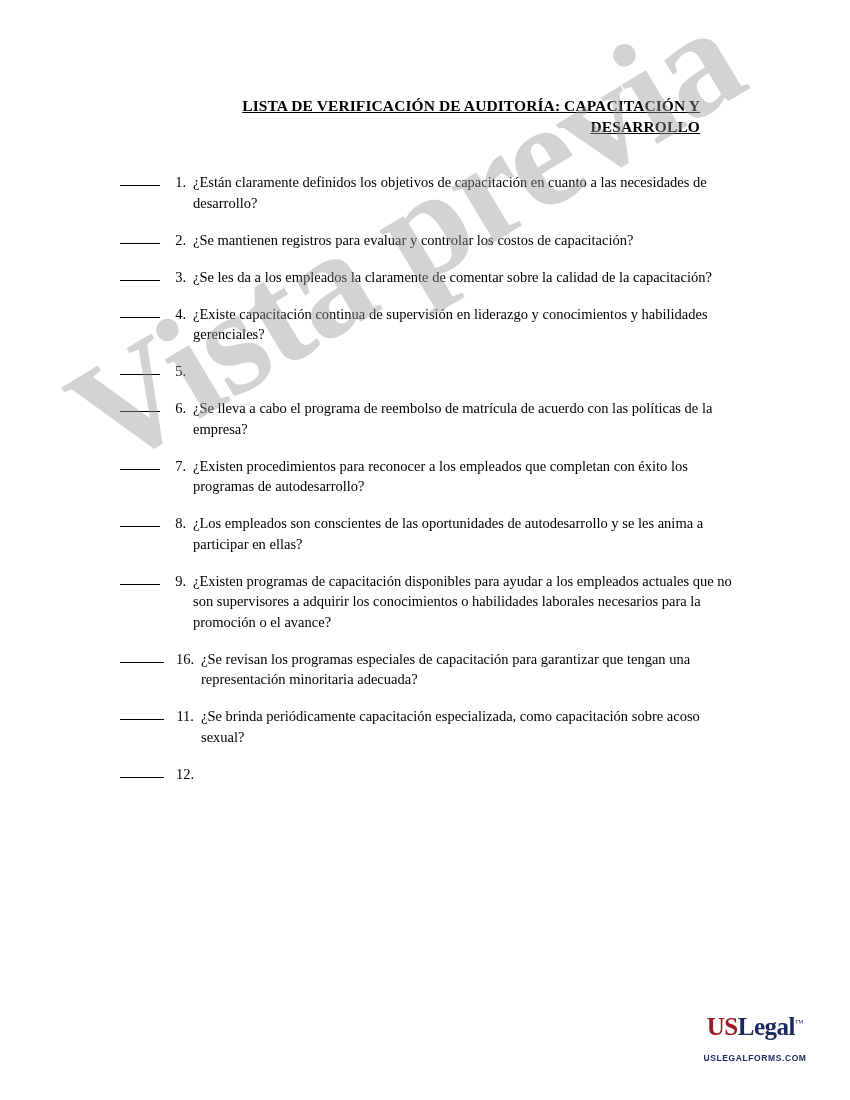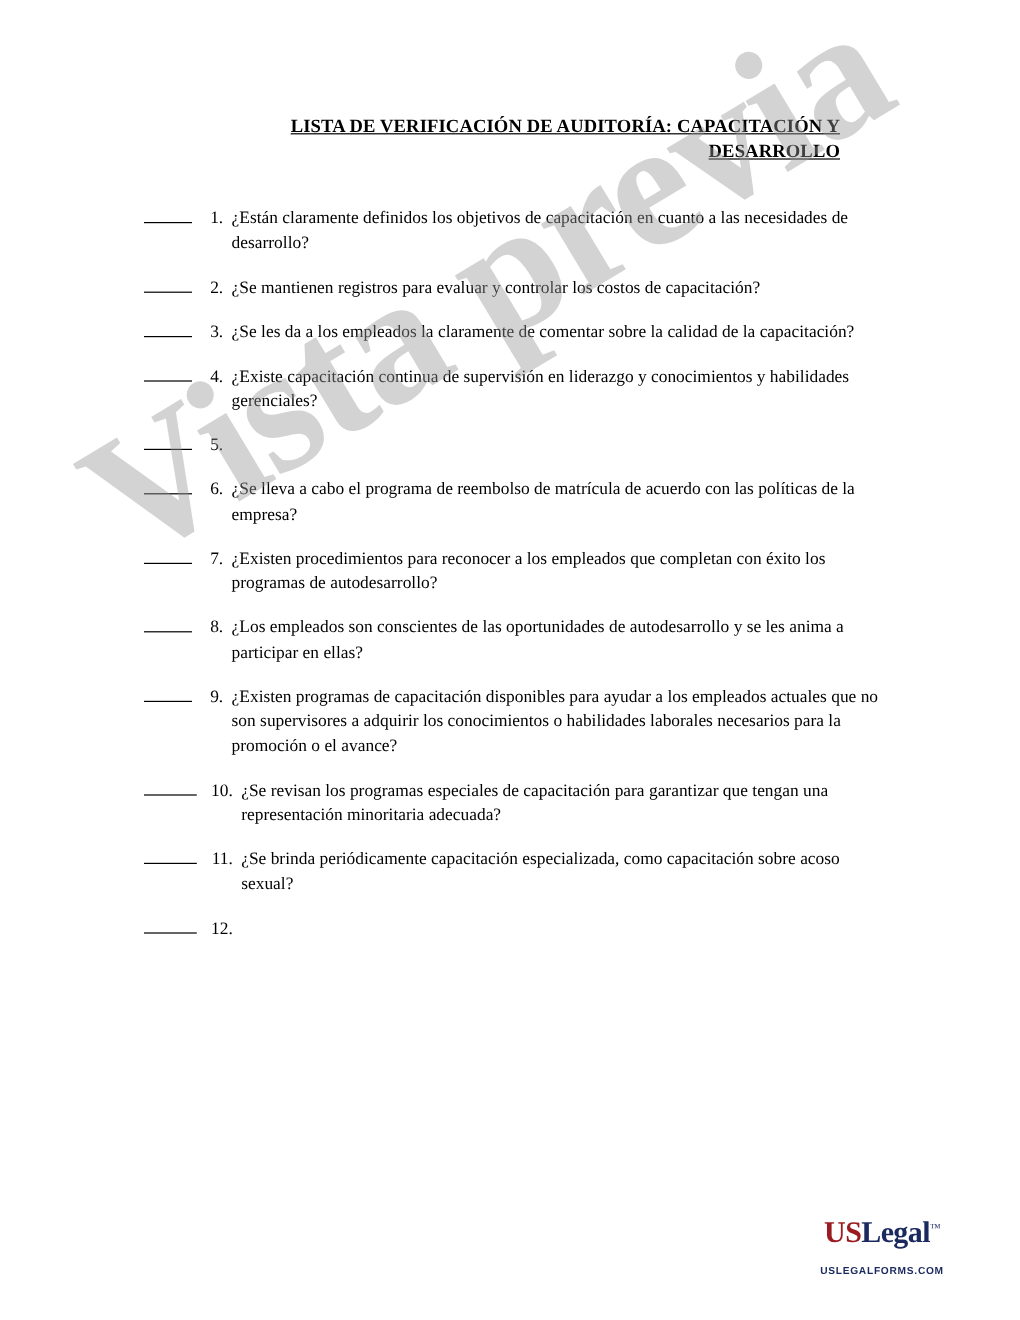--- a/index.html
+++ b/index.html
@@ -98,21 +98,21 @@
     font-weight: bold;
     color: rgba(150,150,150,0.42);
     transform: rotate(-31deg);
     transform-origin: left top;
     white-space: nowrap;
     letter-spacing: -2px;
   }
 
   .logo {
     position: absolute;
-    left: 670px;
+    left: 690px;
     top: 1010px;
     width: 130px;
     text-align: center;
   }
   .logo-main {
     font-family: "Liberation Serif", serif;
     font-size: 25px;
     font-weight: bold;
     color: #1b2a5e;
     letter-spacing: -0.5px;
@@ -194,21 +194,21 @@
     </div>
 
     <div class="item">
       <div class="blank"></div>
       <div class="num">9.</div>
       <div class="text">¿Existen programas de capacitación disponibles para ayudar a los empleados actuales que no son supervisores a adquirir los conocimientos o habilidades laborales necesarios para la promoción o el avance?</div>
     </div>
 
     <div class="item wide">
       <div class="blank"></div>
-      <div class="num">10.</div>
+      <div class="num">16.</div>
       <div class="text">¿Se revisan los programas especiales de capacitación para garantizar que tengan una representación minoritaria adecuada?</div>
     </div>
 
     <div class="item wide">
       <div class="blank"></div>
       <div class="num">11.</div>
       <div class="text">¿Se brinda periódicamente capacitación especializada, como capacitación sobre acoso sexual?</div>
     </div>
 
     <div class="item wide">

